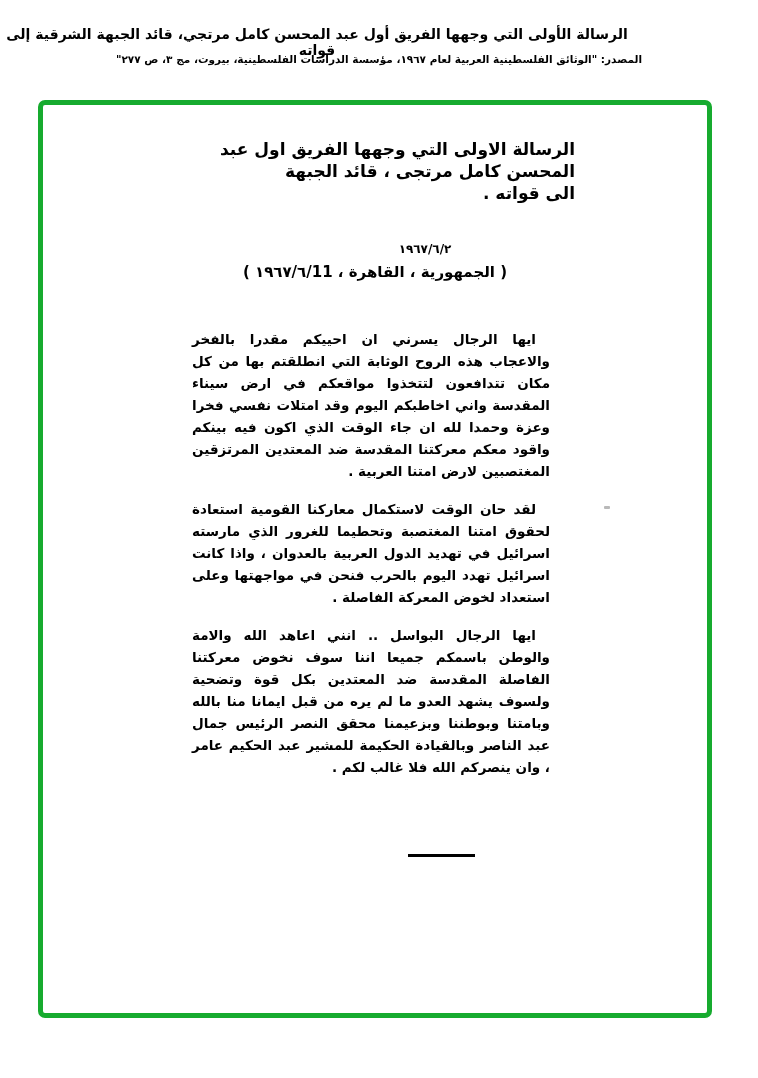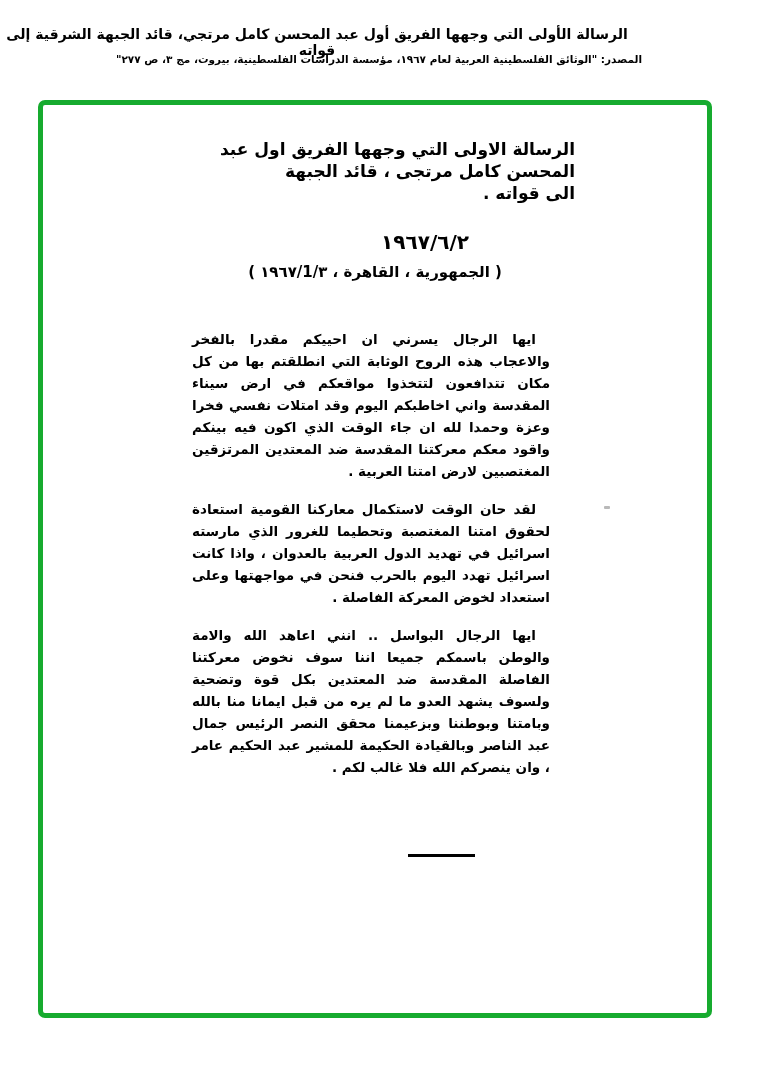--- a/index.html
+++ b/index.html
@@ -52,26 +52,26 @@
     top: 138px;
     width: 400px;
     direction: rtl;
     font-weight: bold;
     font-size: 17px;
     line-height: 22px;
   }
   .letter-date {
     position: absolute;
     left: 245px;
-    top: 230px;
+    top: 242px;
     width: 360px;
     direction: rtl;
     text-align: center;
     font-weight: bold;
-    font-size: 20px;
+    font-size: 12px;
   }
   .letter-attribution {
     position: absolute;
     left: 180px;
     top: 263px;
     width: 390px;
     direction: rtl;
     text-align: center;
     font-weight: bold;
     font-size: 15px;
@@ -120,21 +120,21 @@
 <div class="green-frame"></div>
 
 <div class="letter-title">
   <div>الرسالة الاولى التي وجهها الفريق اول عبد</div>
   <div>المحسن كامل مرتجى ، قائد الجبهة</div>
   <div>الى قواته .</div>
 </div>
 
 <div class="letter-date">١٩٦٧/٦/٢</div>
 
-<div class="letter-attribution">( الجمهورية ، القاهرة ، ١٩٦٧/1/٣ )</div>
+<div class="letter-attribution">( الجمهورية ، القاهرة ، ١٩٦٧/٦/11 )</div>
 
 <div class="letter-body">
   <p>ايها الرجال يسرني ان احييكم مقدرا بالفخر والاعجاب هذه الروح الوثابة التي انطلقتم بها من كل مكان تتدافعون لتتخذوا مواقعكم في ارض سيناء المقدسة واني اخاطبكم اليوم وقد امتلات نفسي فخرا وعزة وحمدا لله ان جاء الوقت الذي اكون فيه بينكم واقود معكم معركتنا المقدسة ضد المعتدين المرتزقين المغتصبين لارض امتنا العربية .</p>
   <p>لقد حان الوقت لاستكمال معاركنا القومية استعادة لحقوق امتنا المغتصبة وتحطيما للغرور الذي مارسته اسرائيل في تهديد الدول العربية بالعدوان ، واذا كانت اسرائيل تهدد اليوم بالحرب فنحن في مواجهتها وعلى استعداد لخوض المعركة الفاصلة .</p>
   <p>ايها الرجال البواسل .. انني اعاهد الله والامة والوطن باسمكم جميعا اننا سوف نخوض معركتنا الفاصلة المقدسة ضد المعتدين بكل قوة وتضحية ولسوف يشهد العدو ما لم يره من قبل ايمانا منا بالله وبامتنا وبوطننا وبزعيمنا محقق النصر الرئيس جمال عبد الناصر وبالقيادة الحكيمة للمشير عبد الحكيم عامر ، وان ينصركم الله فلا غالب لكم .</p>
 </div>
 
 <div class="closing-rule"></div>
 
 <div class="scan-speck"></div>

